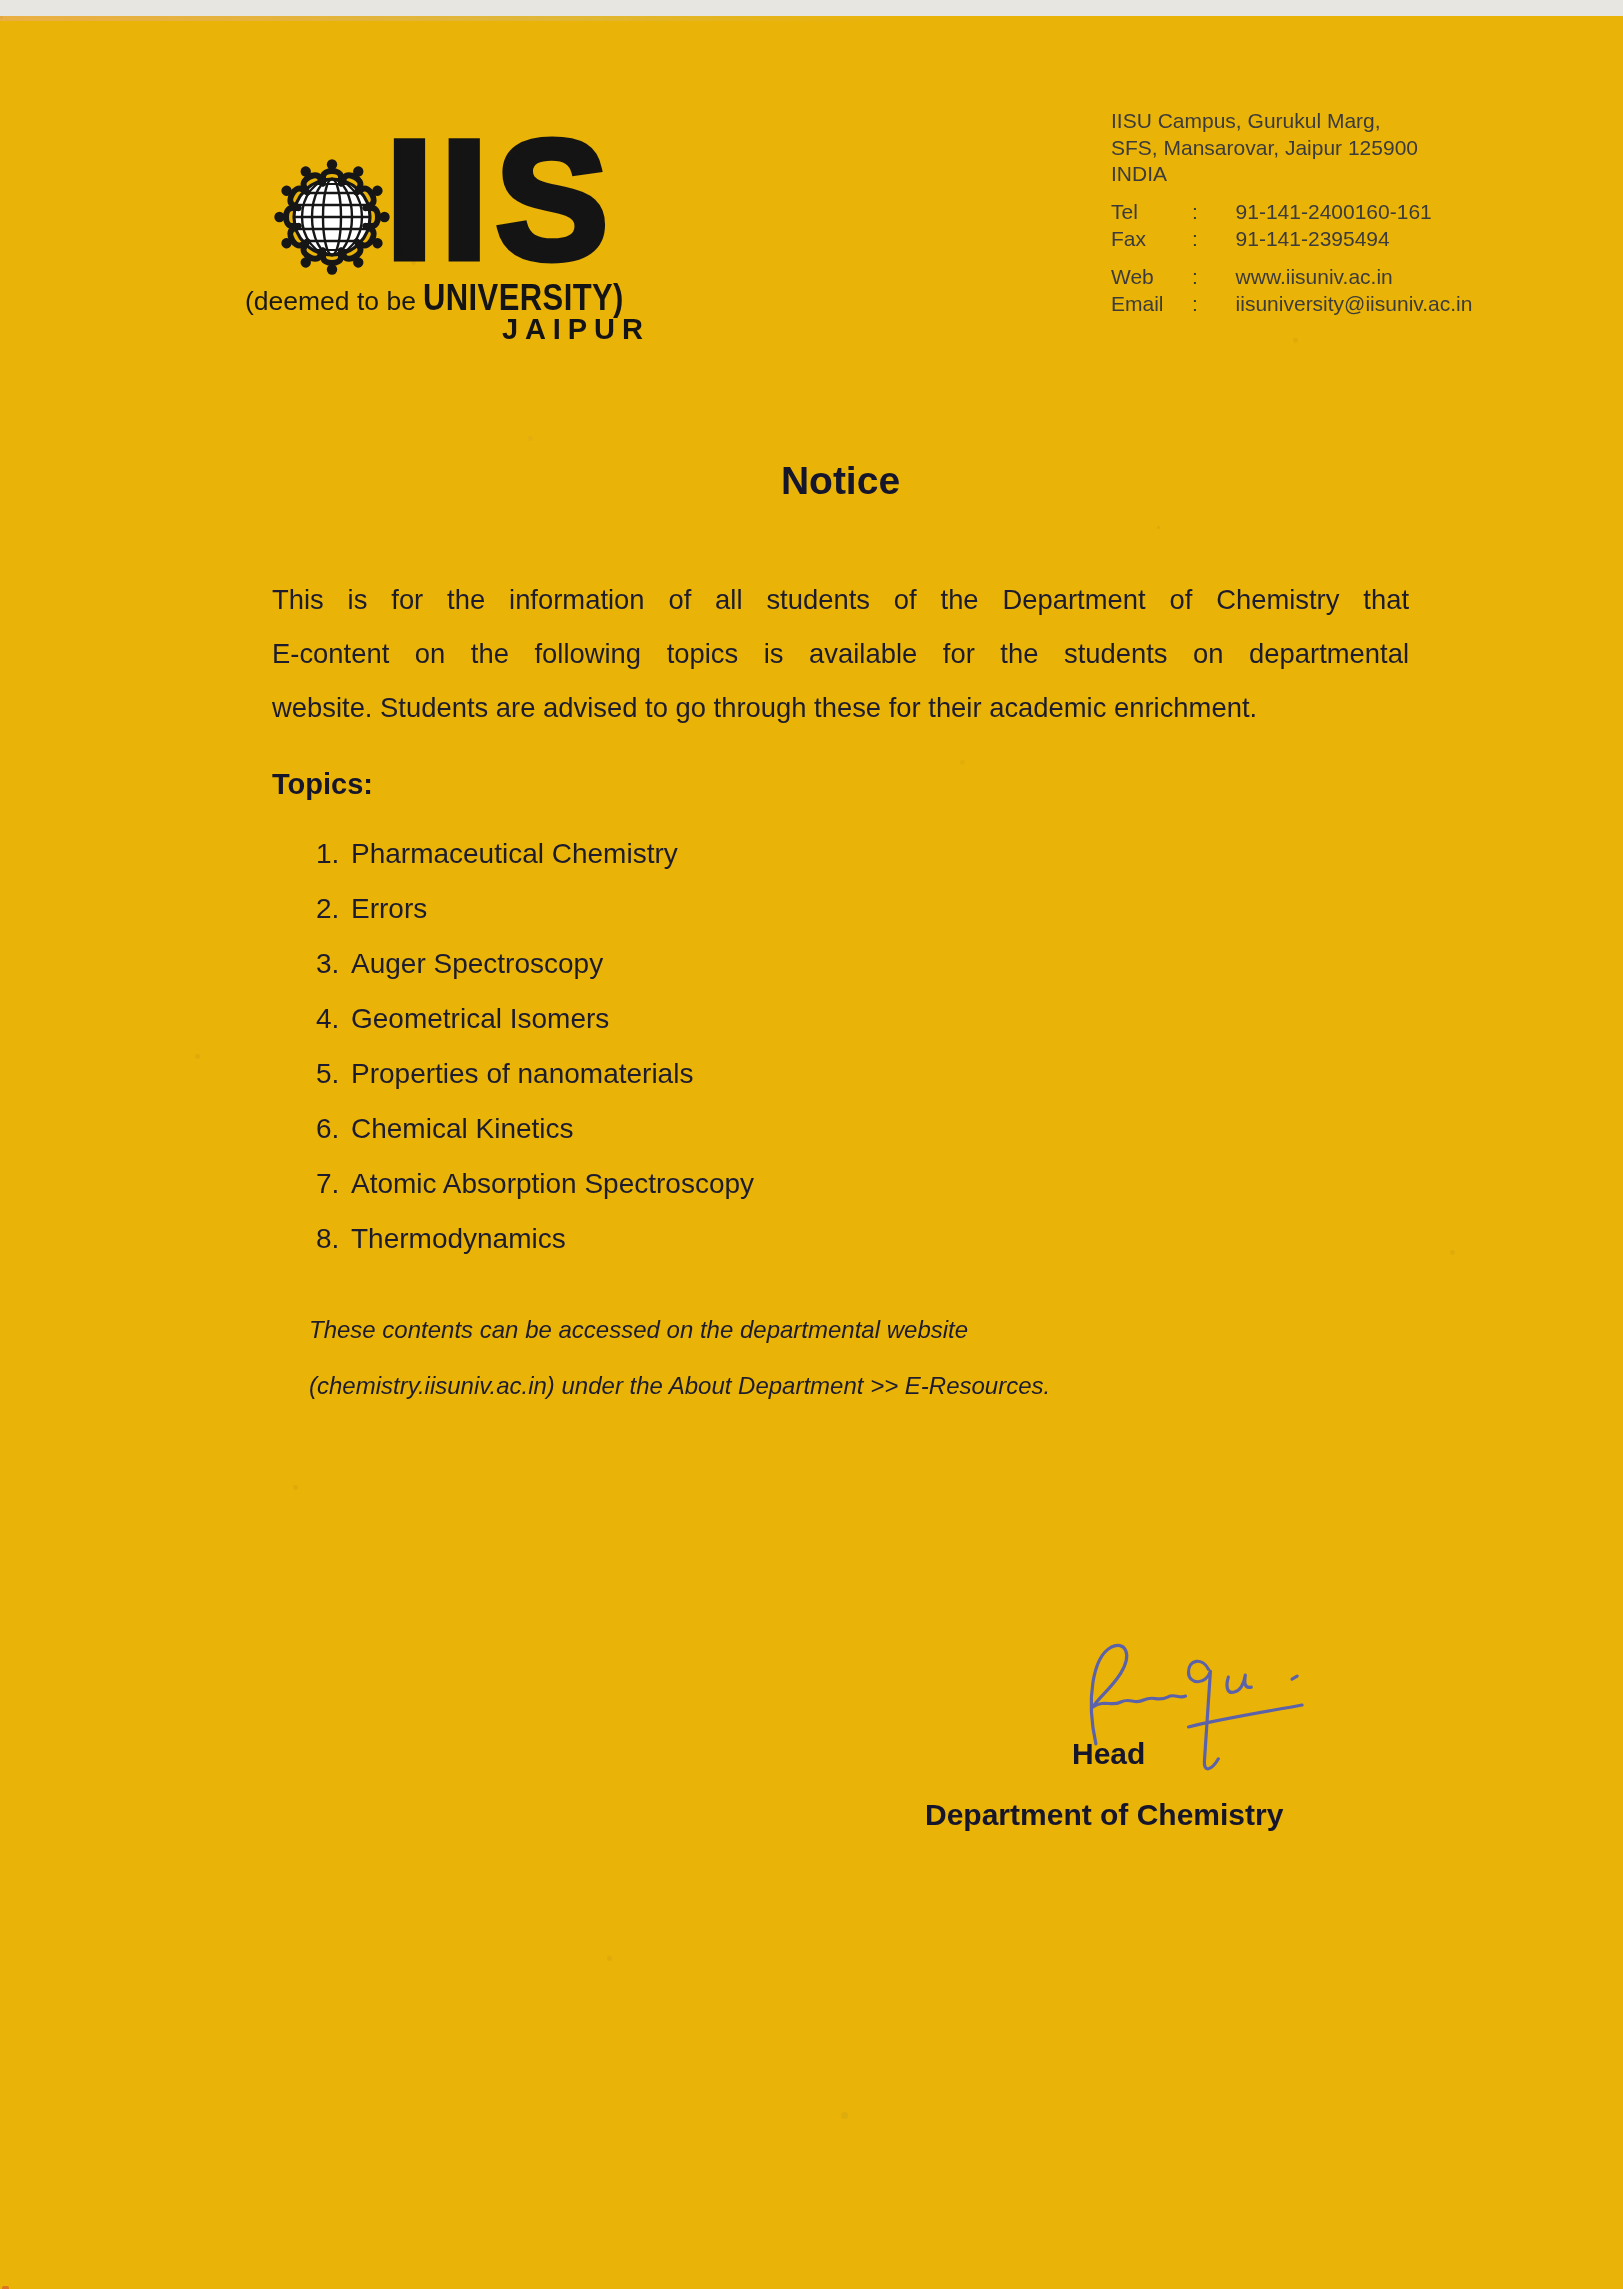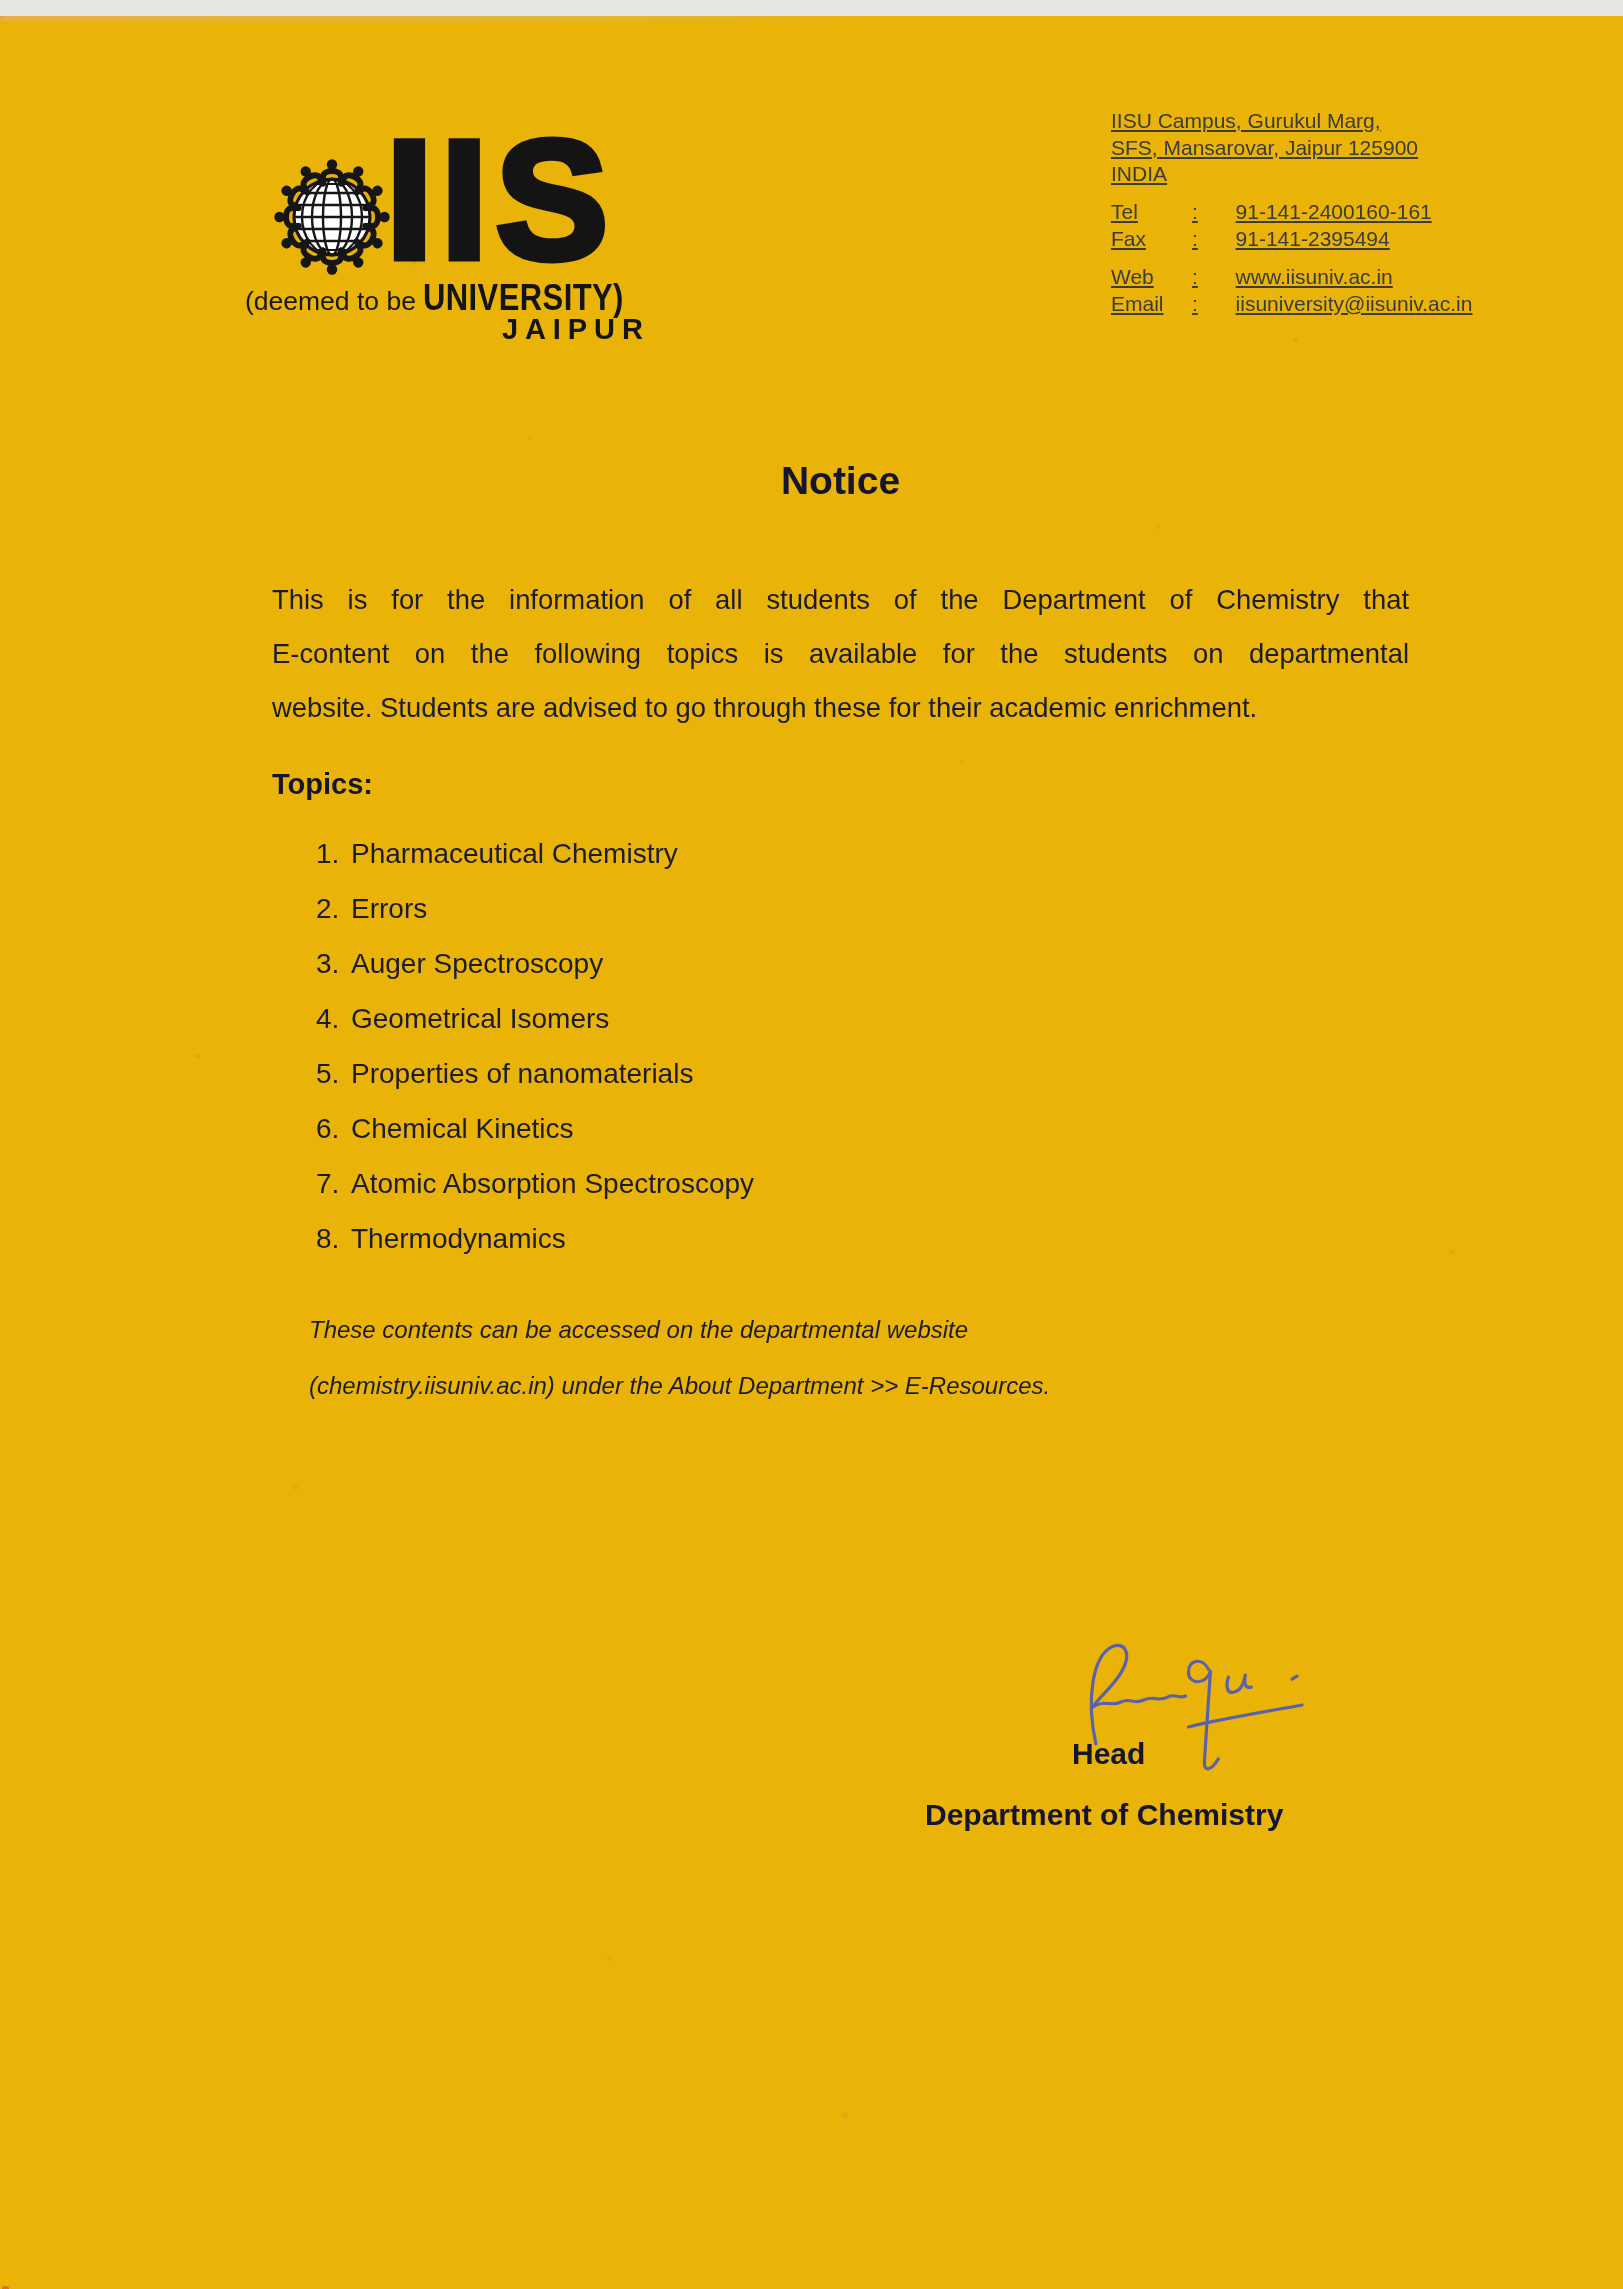--- a/index.html
+++ b/index.html
@@ -31,21 +31,21 @@
     font-weight:bold;font-size:169px;line-height:1;
     color:#141414;-webkit-text-stroke:6.9px #141414;letter-spacing:7.8px;
   }
   .deemed{position:absolute;left:245px;top:261px;display:flex;align-items:baseline;white-space:pre;}
   .deemed-pre{font-size:26.5px;color:#181818;}
   .deemed-bold{display:inline-block;font-size:36px;font-weight:bold;color:#141414;
     transform:scaleX(.86);transform-origin:left bottom;letter-spacing:0.5px;}
   .city{position:absolute;left:502px;top:297px;font-size:29px;font-weight:bold;
     letter-spacing:6.9px;color:#141414;}
 
-  .contact{position:absolute;left:1111px;top:92px;color:#3b3b3b;font-size:21px;line-height:26.5px;text-decoration:underline;}
+  .contact{position:absolute;left:1111px;top:92px;color:#3b3b3b;font-size:21px;line-height:26.5px;}
   .c-row{display:flex;gap:24px;}
   .c-label{display:inline-block;width:57px;}
   .c-colon{display:inline-block;width:19.6px;}
   .c-gap{height:11.8px;}
 
   
   .ink{color:#1c1c2e;}
   .notice-title{position:absolute;left:272px;top:443px;width:1137px;text-align:center;
     font-size:39px;font-weight:bold;color:#15152b;}
   .para1{position:absolute;left:272px;top:557px;width:1137px;font-size:27.4px;line-height:54px;}

